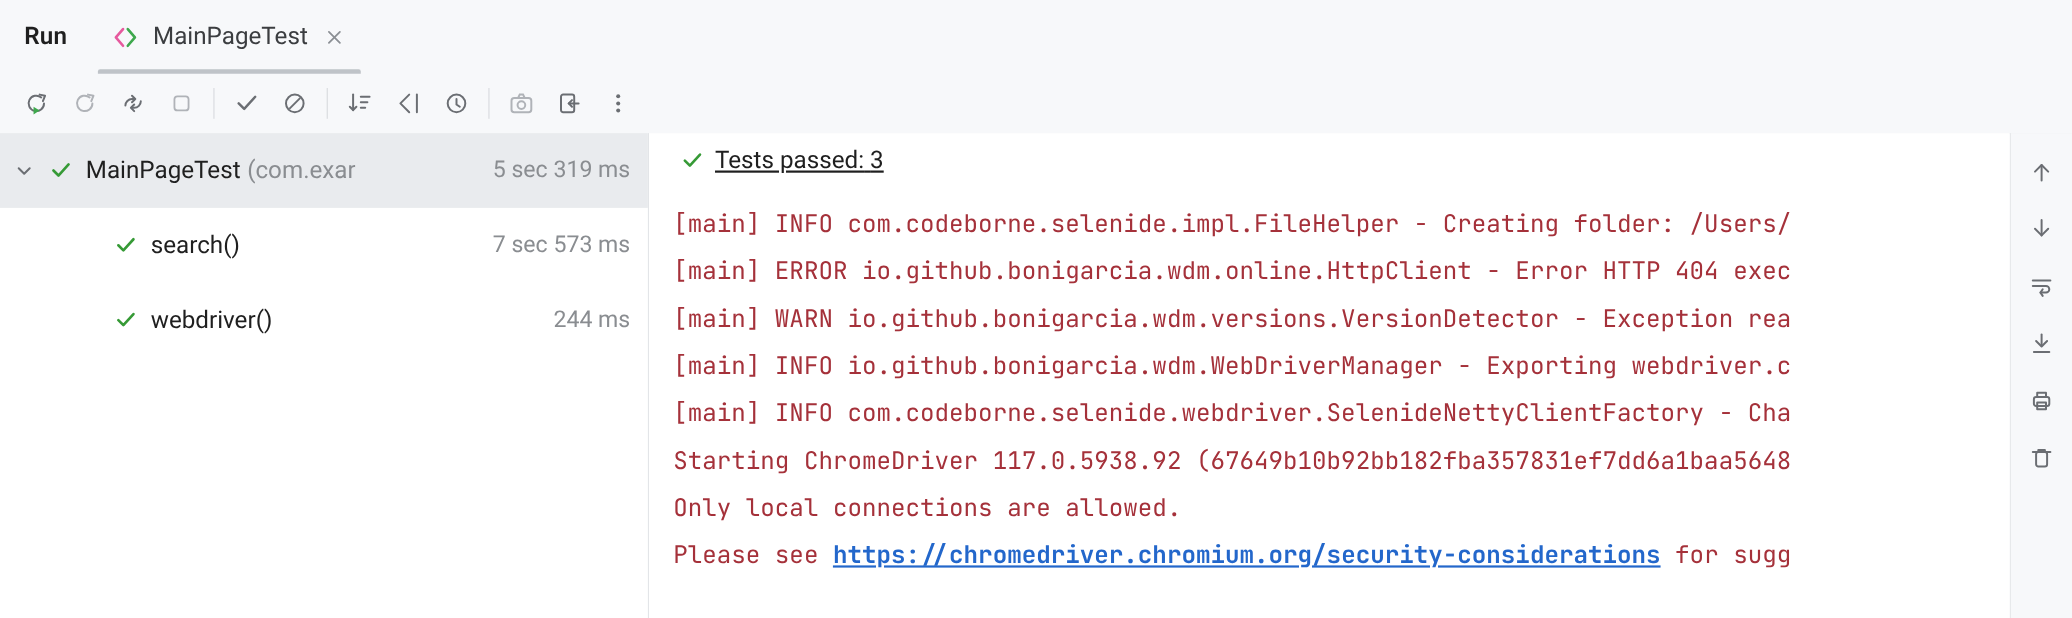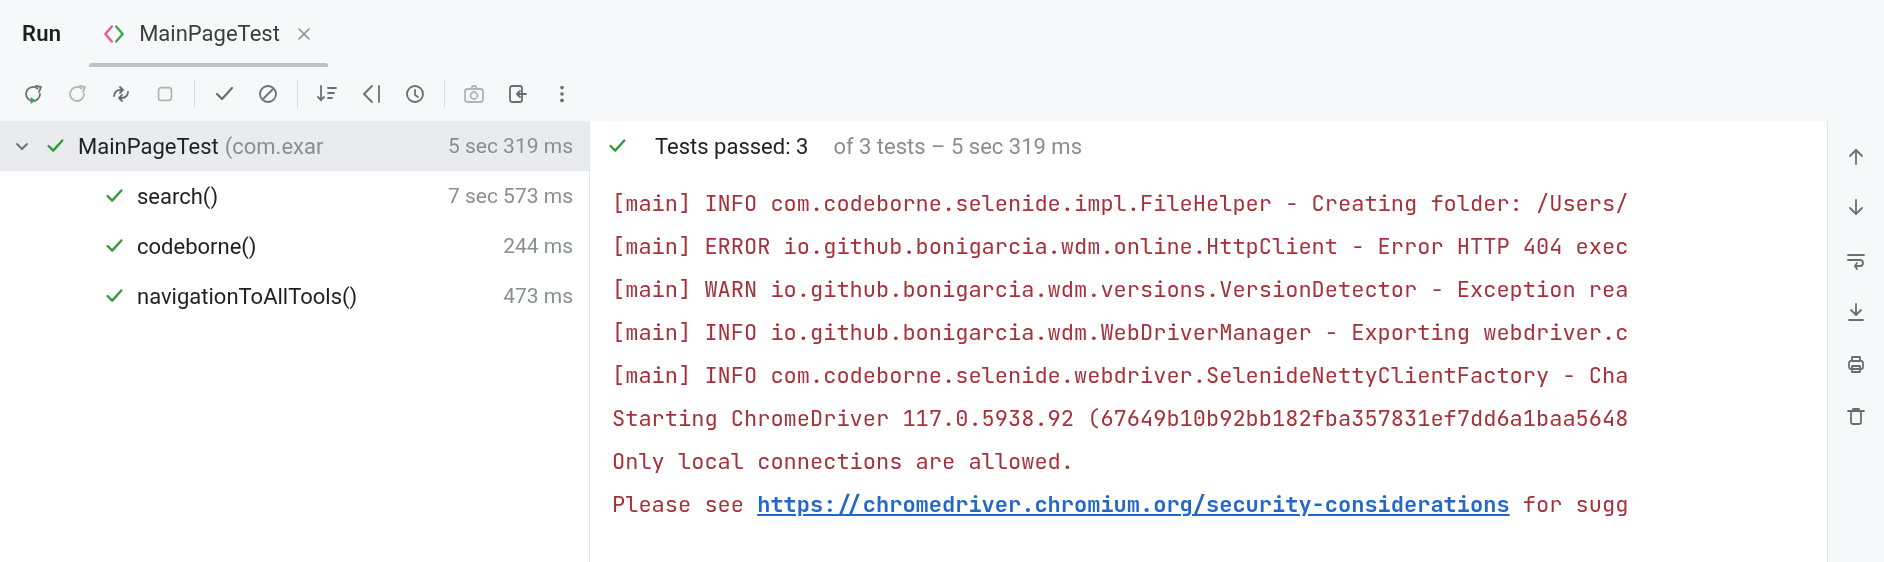--- a/index.html
+++ b/index.html
@@ -123,21 +123,21 @@
   .gutter-btn{
     width:34px;height:34px;
     color:#6b6e73;
     display:flex;align-items:center;justify-content:center;
   }
 
   
   .tree-row{
     display:flex;
     align-items:center;
-    height:50px;
+    height:68px;
     padding:0 16px 0 10px;
     font-size:22px;
   }
   .tree-row.selected{background:var(--sel);}
   .tree-chev{
     width:24px;height:24px;
     color:#6b6e73;
     margin-right:8px;
     display:flex;align-items:center;justify-content:center;
   }
@@ -150,24 +150,25 @@
   .tree-name{white-space:nowrap;overflow:hidden;text-overflow:clip;}
   .tree-pkg{color:var(--muted2);margin-left:6px;}
   .tree-time{margin-left:auto;color:var(--muted2);font-size:21px;white-space:nowrap;}
   .indent-1{padding-left:68px;margin-left:33px;}
 
   
   .console-header{
     display:flex;
     align-items:center;
     height:50px;
-    padding-left:14px;
+    padding-left:26px;
     font-size:22px;
-    gap:25px;
+    gap:8px;
     border-bottom:1px solid transparent;
+    text-decoration:underline;
   }
   .ch-ok{
     width:26px;height:26px;color:var(--green);
     display:flex;align-items:center;justify-content:center;
   }
   .ch-main{color:#1f1f1f;}
   .ch-muted{color:var(--muted2);}
   .console-body{
     padding:10px 18px 0 22px;
     font-family:var(--mono);
@@ -315,50 +316,36 @@
       </span>
       <span class="tree-name">search()</span>
       <span class="tree-time">7 sec 573 ms</span>
     </div>
     <div class="tree-row indent-1">
       <span class="tree-ok">
         <svg width="22" height="22" viewBox="0 0 24 24">
             <path d="M5 12l5 5L20 6" stroke="currentColor" stroke-width="2.6" fill="none" stroke-linecap="round" stroke-linejoin="round"></path>
           </svg>
       </span>
-      <span class="tree-name">codeborne()</span>
+      <span class="tree-name">webdriver()</span>
       <span class="tree-time">244 ms</span>
-    </div>
-    <div class="tree-row indent-1">
-      <span class="tree-ok">
-        <svg width="22" height="22" viewBox="0 0 24 24">
-            <path d="M5 12l5 5L20 6" stroke="currentColor" stroke-width="2.6" fill="none" stroke-linecap="round" stroke-linejoin="round"></path>
-          </svg>
-      </span>
-      <span class="tree-name">navigationToAllTools()</span>
-      <span class="tree-time">473 ms</span>
     </div>
   </div>
 
   <div class="console-pane">
     <div class="console-header">
       <span class="ch-ok">
         <svg width="22" height="22" viewBox="0 0 24 24">
             <path d="M5 12l5 5L20 6" stroke="currentColor" stroke-width="2.6" fill="none" stroke-linecap="round" stroke-linejoin="round"></path>
           </svg>
       </span>
       <span class="ch-main">
         <span>Tests passed:</span>
         <span>3</span>
       </span>
-      <span class="ch-muted">
-        <span>of 3 tests</span>
-        <span>–</span>
-        <span>5 sec 319 ms</span>
-      </span>
     </div>
     <div class="console-body"><span class="console-line">[main] INFO com.codeborne.selenide.impl.FileHelper - Creating folder: /Users/</span><span class="console-line">[main] ERROR io.github.bonigarcia.wdm.online.HttpClient - Error HTTP 404 exec</span><span class="console-line">[main] WARN io.github.bonigarcia.wdm.versions.VersionDetector - Exception rea</span><span class="console-line">[main] INFO io.github.bonigarcia.wdm.WebDriverManager - Exporting webdriver.c</span><span class="console-line">[main] INFO com.codeborne.selenide.webdriver.SelenideNettyClientFactory - Cha</span><span class="console-line">Starting ChromeDriver 117.0.5938.92 (67649b10b92bb182fba357831ef7dd6a1baa5648</span><span class="console-line">Only local connections are allowed.</span><span class="console-line"><span>Please see </span><a href="#">https://chromedriver.chromium.org/security-considerations</a><span> for sugg</span></span></div>
   </div>
 
   <div class="gutter">
     <div class="gutter-btn">
       <svg width="24" height="24" viewBox="0 0 24 24" fill="none" stroke="currentColor" stroke-width="1.8" stroke-linecap="round" stroke-linejoin="round">
           <path d="M12 20V6"></path>
           <path d="M6 12l6-6 6 6"></path>
         </svg>

